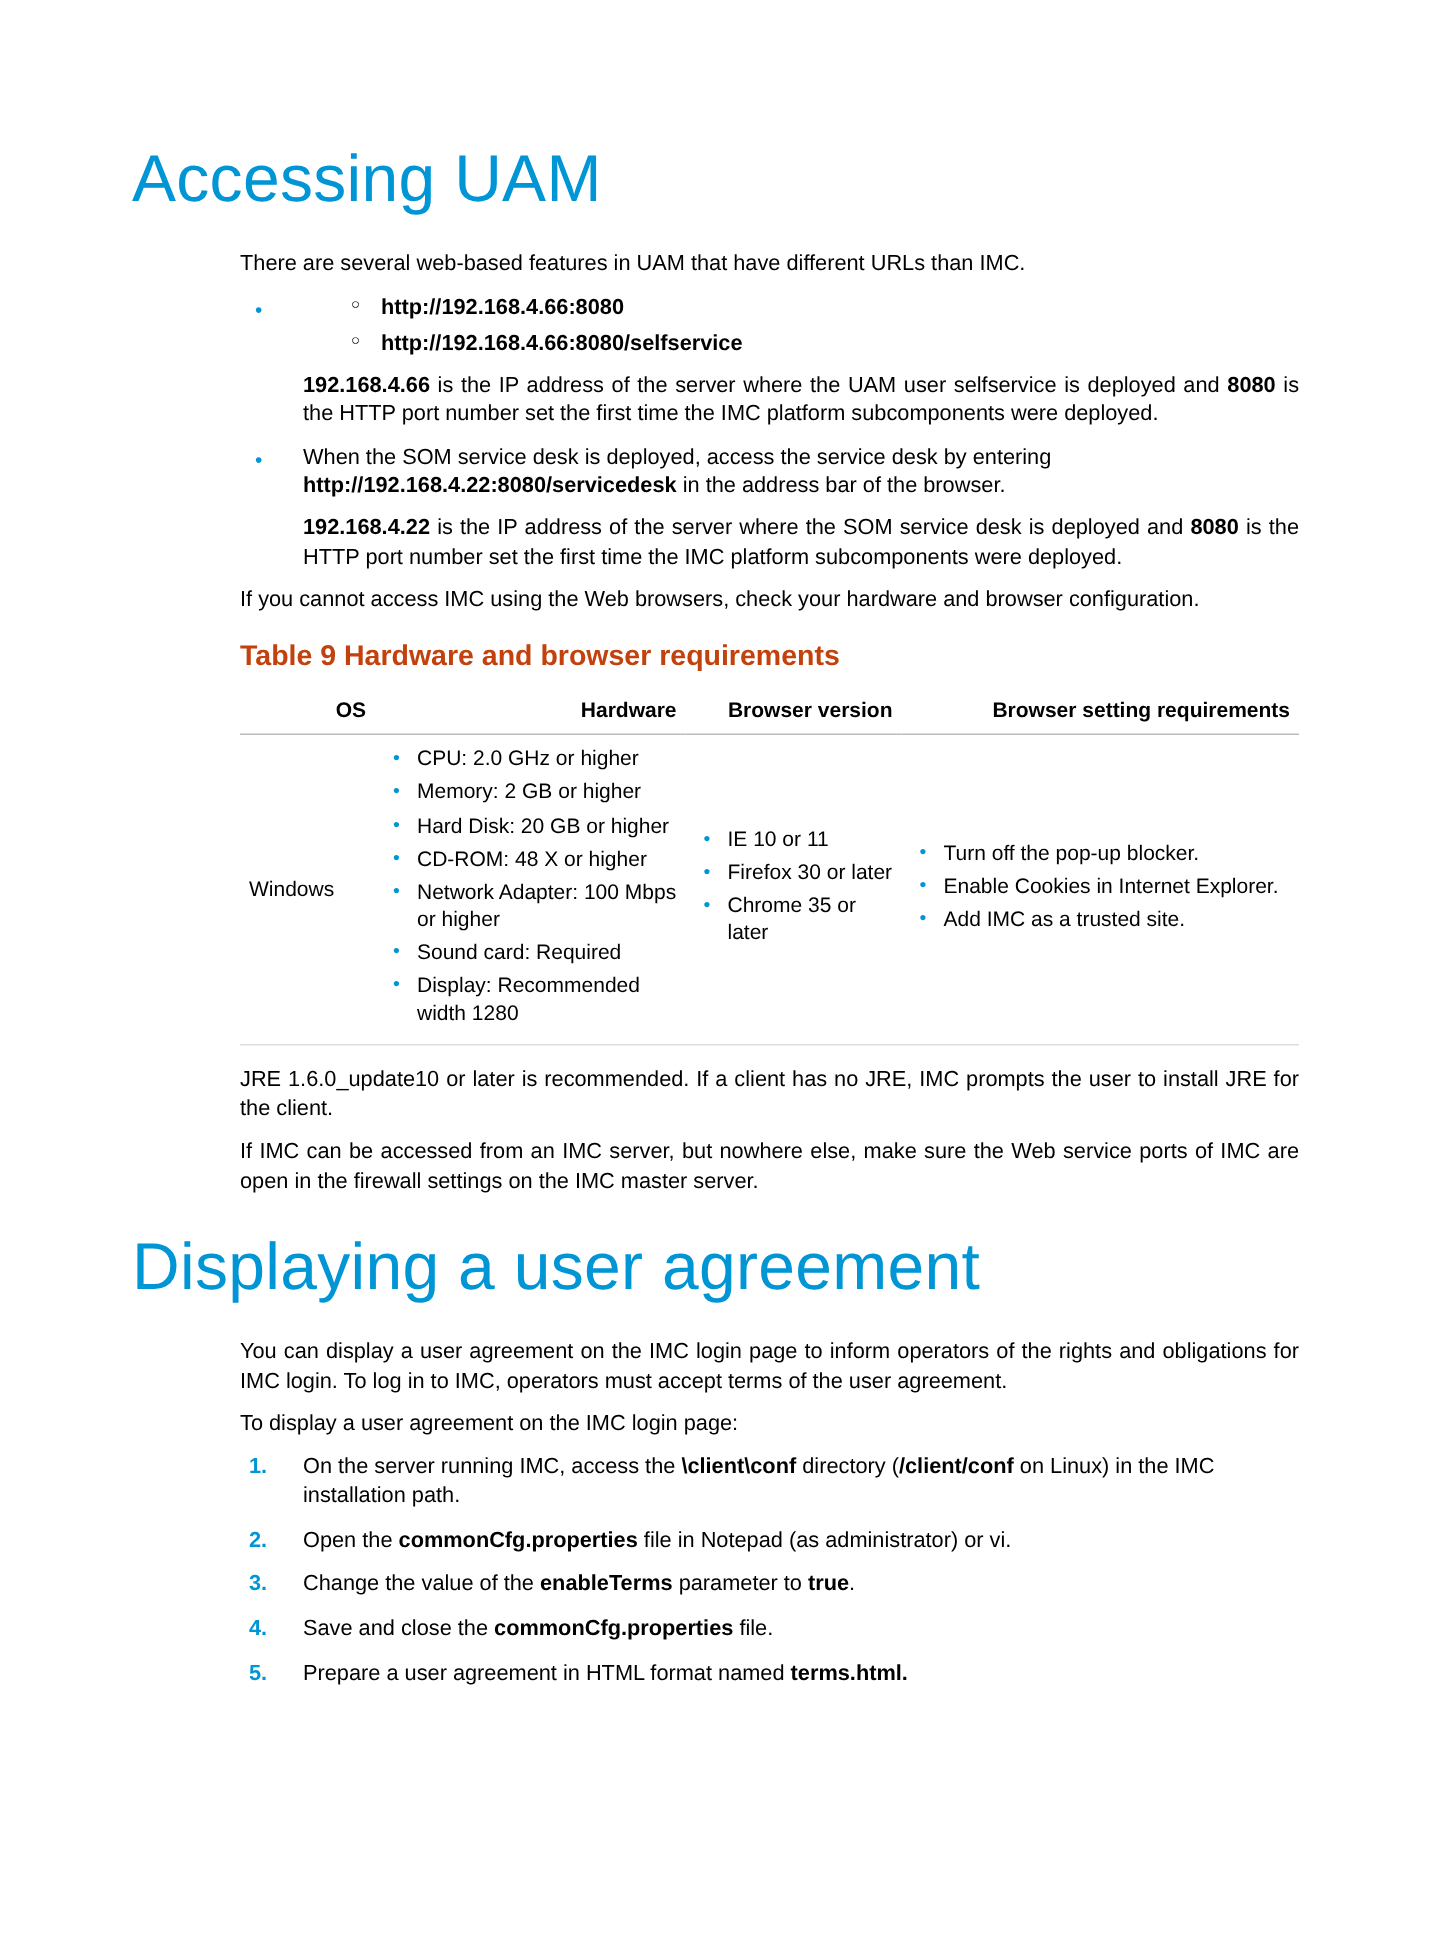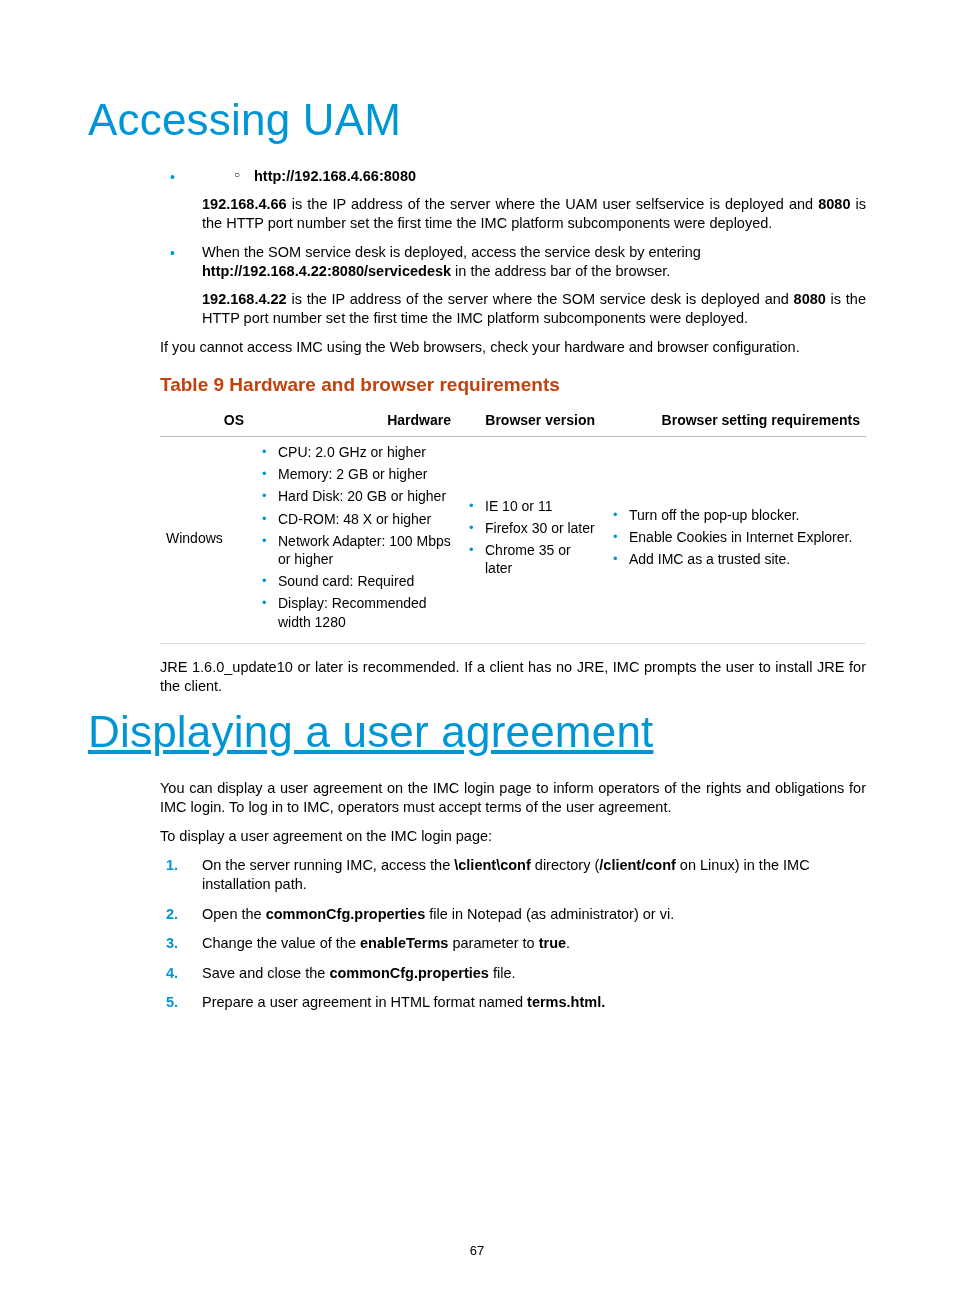--- a/index.html
+++ b/index.html
@@ -148,25 +148,27 @@
   .li-body { margin-top: 8px; }
 </style>
 </head>
 <body>
 
 <div class="page">
 
   <h1>Accessing UAM</h1>
 
   <div class="content">
+    <p>There are several web-based features in UAM that have different URLs than IMC.</p>
 
     <ul class="outer">
       <li>
         <ul class="sub">
           <li><span class="bold">http://192.168.4.66:8080</span></li>
+          <li><span class="bold">http://192.168.4.66:8080/selfservice</span></li>
         </ul>
         <p class="li-body justify">
           <span class="bold">192.168.4.66</span><span> is the IP address of the server where the UAM user selfservice is deployed and </span><span class="bold">8080</span><span> is the HTTP port number set the first time the IMC platform subcomponents were deployed.</span>
         </p>
       </li>
 
       <li>
         <span>When the SOM service desk is deployed, access the service desk by entering </span><span class="bold">http://192.168.4.22:8080/servicedesk</span><span> in the address bar of the browser.</span>
         <p class="li-body justify">
           <span class="bold">192.168.4.22</span><span> is the IP address of the server where the SOM service desk is deployed and </span><span class="bold">8080</span><span> is the HTTP port number set the first time the IMC platform subcomponents were deployed.</span>
@@ -213,23 +215,24 @@
               <li>Turn off the pop-up blocker.</li>
               <li>Enable Cookies in Internet Explorer.</li>
               <li>Add IMC as a trusted site.</li>
             </ul>
           </td>
         </tr>
       </tbody>
     </table>
 
     <p class="justify">JRE 1.6.0_update10 or later is recommended. If a client has no JRE, IMC prompts the user to install JRE for the client.</p>
+    <p class="justify">If IMC can be accessed from an IMC server, but nowhere else, make sure the Web service ports of IMC are open in the firewall settings on the IMC master server.</p>
   </div>
 
-  <h1 style="margin-top:10px;text-decoration:underline;">Displaying a user agreement</h1>
+  <h1 style="margin-top:22px;">Displaying a user agreement</h1>
 
   <div class="content">
     <p class="justify">You can display a user agreement on the IMC login page to inform operators of the rights and obligations for IMC login. To log in to IMC, operators must accept terms of the user agreement.</p>
     <p>To display a user agreement on the IMC login page:</p>
 
     <ol class="steps">
       <li>
         <span>On the server running IMC, access the </span><span class="bold">\client\conf</span><span> directory (</span><span class="bold">/client/conf</span><span> on Linux) in the IMC installation path.</span>
       </li>
       <li>
@@ -240,14 +243,13 @@
       </li>
       <li>
         <span>Save and close the </span><span class="bold">commonCfg.properties</span><span> file.</span>
       </li>
       <li>
         <span>Prepare a user agreement in HTML format named </span><span class="bold">terms.html.</span><span></span>
       </li>
     </ol>
   </div>
 
-  <div class="page-num">67</div>
 </div>
 
 </body></html>

